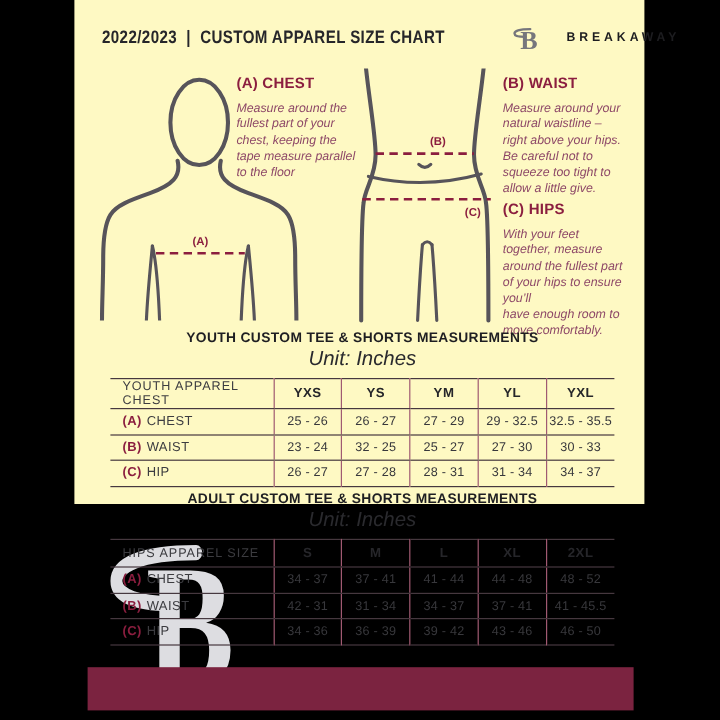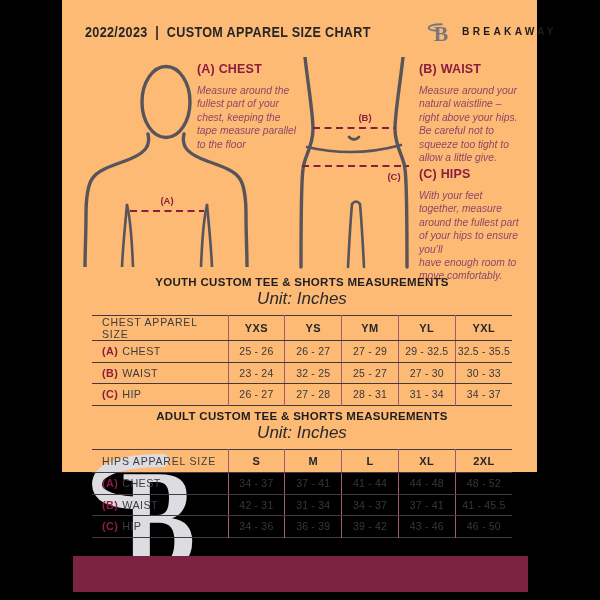--- a/index.html
+++ b/index.html
@@ -1,33 +1,33 @@
 <!DOCTYPE html>
 <html><head>
 <meta charset="utf-8">
 <style>
   html,body{margin:0;padding:0;}
   body{
     width:600px;height:600px;background:#000;position:relative;overflow:hidden;
     font-family:"Liberation Sans", sans-serif;
   }
   .paper{
-    position:absolute;left:62px;top:0;width:475px;height:472px;
-    background:#fdba74;
+    position:absolute;left:62px;top:0;width:475px;height:420px;
+    background:#fef9c3;
   }
   
   .hdr{
     position:absolute;left:23px;top:15px;width:432px;height:32px;
     display:flex;justify-content:space-between;align-items:center;
   }
   .hdr-title{
     font-size:15px;font-weight:700;color:#26262a;letter-spacing:.4px;
     white-space:pre;transform:scaleX(.84);transform-origin:left center;
   }
-  .brand{display:flex;align-items:center;gap:7px;}
+  .brand{display:flex;align-items:center;gap:17px;}
   .brand svg{color:#76767c;}
   .brand-name{
     font-size:10.5px;font-weight:700;letter-spacing:3.4px;color:#1d1d20;
     transform:scaleX(.97);transform-origin:left center;white-space:nowrap;
   }
   
   .fig{position:absolute;}
   .fig-torso{left:20px;top:57px;}
   .fig-lower{left:218px;top:57px;}
   .fig path,.fig ellipse,.fig line{vector-effect:none;}
@@ -175,21 +175,21 @@
       <colgroup>
           <col class="c-label">
           <col>
           <col>
           <col>
           <col>
           <col>
         </colgroup>
       <thead>
         <tr>
-          <th class="hdr-label">CHEST APPAREL SIZE</th>
+          <th class="hdr-label">YOUTH APPAREL CHEST</th>
           <th class="size-h">YXS</th>
           <th class="size-h">YS</th>
           <th class="size-h">YM</th>
           <th class="size-h">YL</th>
           <th class="size-h">YXL</th>
         </tr>
       </thead>
       <tbody>
         <tr>
           <td class="row-label"><b>(A)</b><span>CHEST</span></td>

